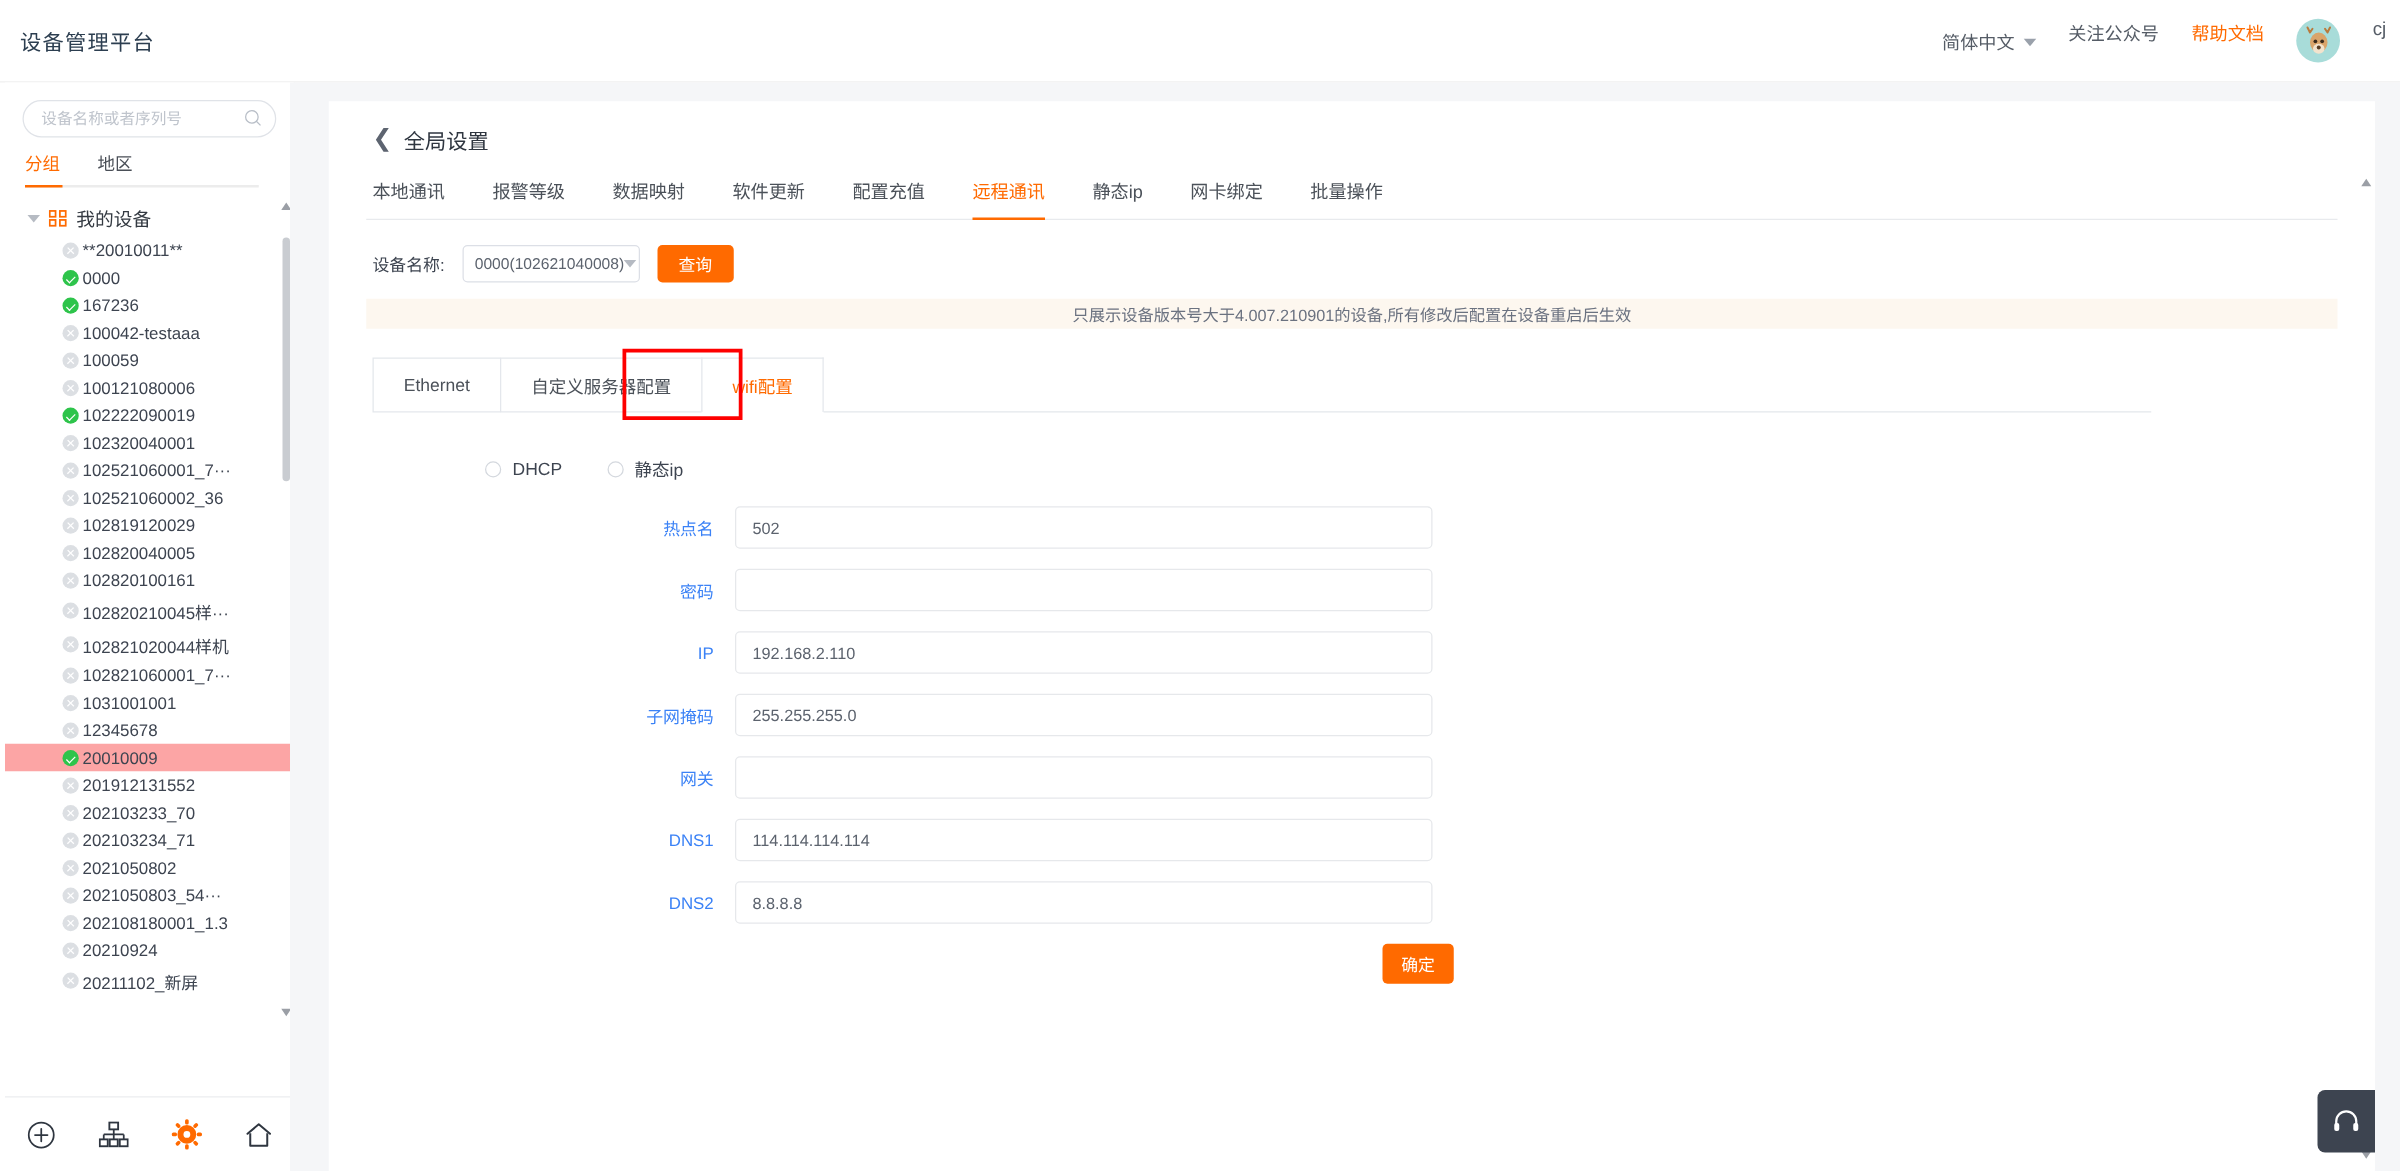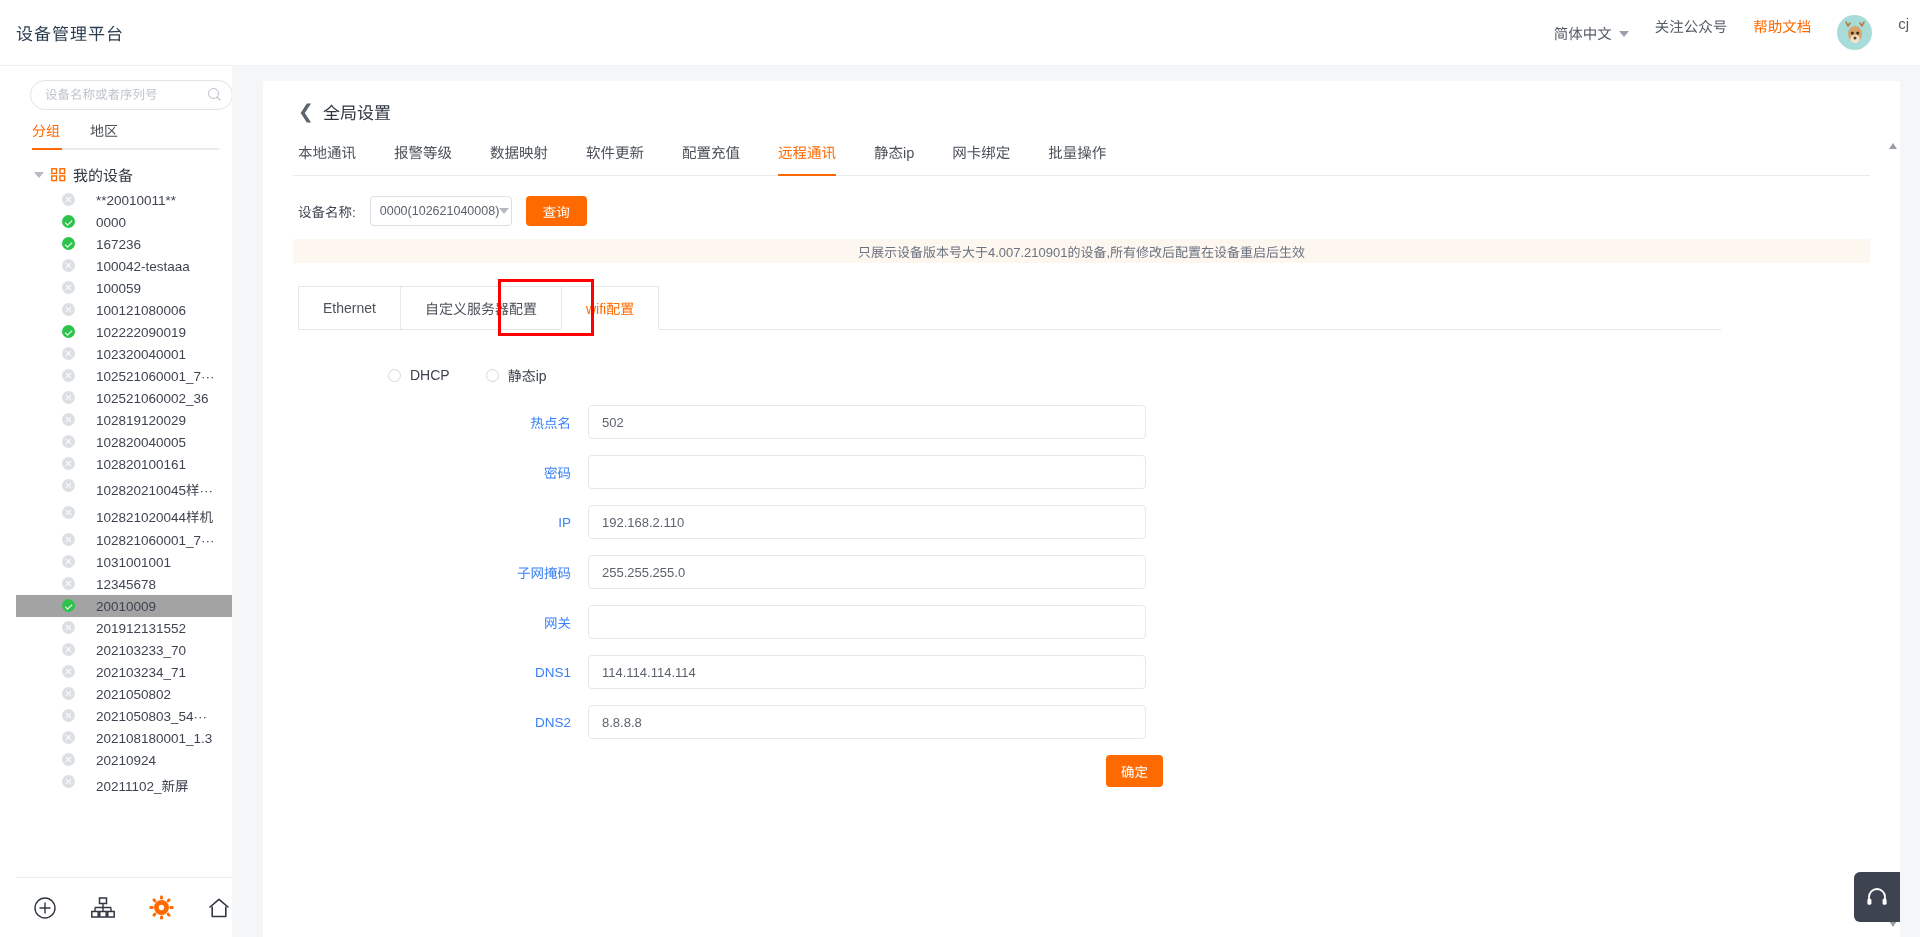--- a/index.html
+++ b/index.html
@@ -47,21 +47,21 @@
   .avatar {
     width: 35px; height: 35px; border-radius: 50%;
     background: #a8dcd9;
     display: flex; align-items: center; justify-content: center;
     font-size: 19px; overflow: hidden;
   }
   .username { color: #555c66; font-size: 15px; }
 
   
   .sidebar {
-    position: absolute; top: 66px; left: 16px;
+    position: absolute; top: 66px; left: 4px;
     width: 232px; height: 871px;
     background: #ffffff;
     border-right: 1px solid #ebedf0;
   }
   .search-wrap { padding: 14px 14px 6px 14px; }
   .search-box {
     position: relative;
     height: 30px;
     border: 1px solid #e0e3e8;
     border-radius: 15px;
@@ -125,26 +125,26 @@
   .caret {
     width: 0; height: 0;
     border-left: 5px solid transparent;
     border-right: 5px solid transparent;
     border-top: 6px solid #b6bbc3;
   }
   .grp-icon { width: 15px; height: 14px; flex: none; }
   .tree-root-label { font-size: 15px; color: #343a42; }
 
   .node {
-    display: flex; gap: 21px;
+    display: flex; align-items: center; gap: 3px;
     padding: 3.5px 0 3.5px 46px;
     cursor: pointer;
     white-space: nowrap;
   }
-  .node.selected { background: #a3a3a3; }
+  .node.selected { background: #fca5a5; }
   .dot { width: 13px; height: 13px; flex: none; border-radius: 50%; position: relative; }
   .dot.off { background: #dcdfe3; }
   .dot.on  { background: #2ec44b; }
   .dot.off::before, .dot.off::after {
     content: ""; position: absolute; left: 3px; top: 6px;
     width: 7px; height: 1.3px; background: #fff;
   }
   .dot.off::before { transform: rotate(45deg); }
   .dot.off::after  { transform: rotate(-45deg); }
   .dot.on::before {

